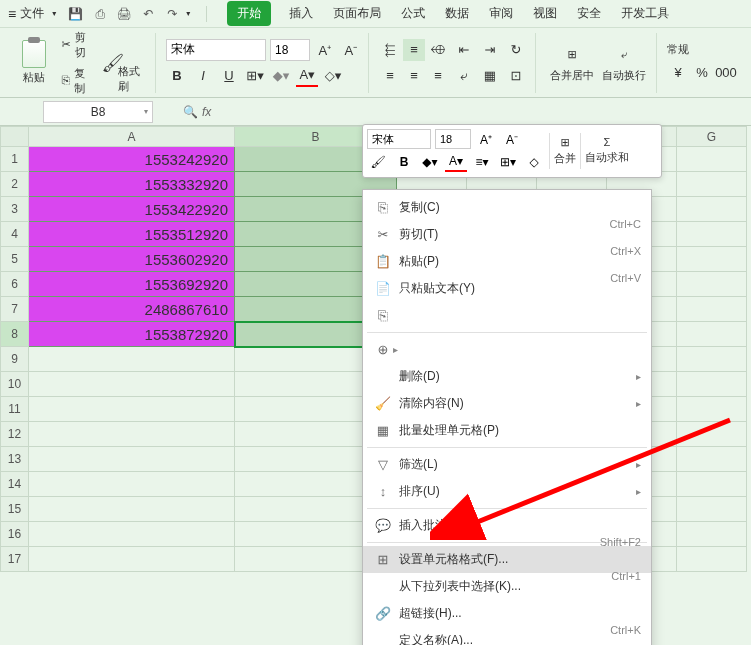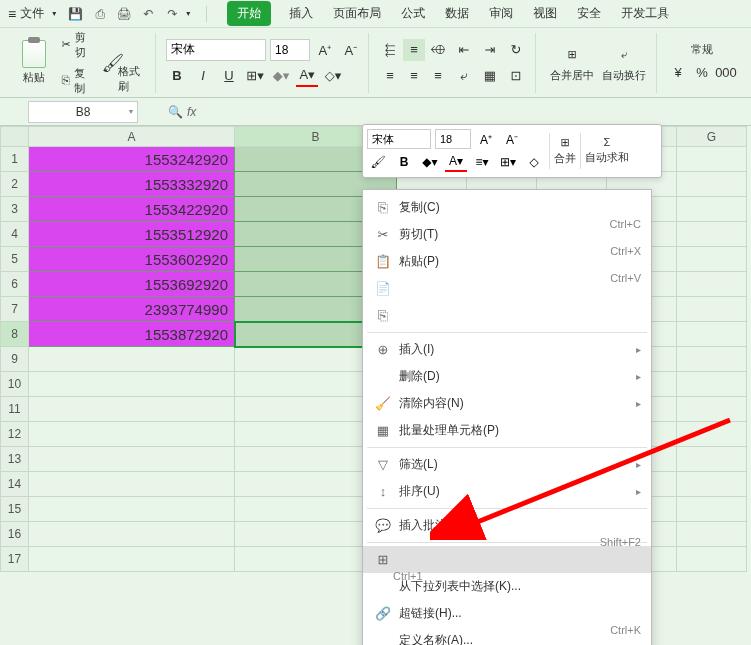--- a/index.html
+++ b/index.html
@@ -12,42 +12,42 @@
   .menubar .chev-down { font-size: 8px; margin-right: 6px; }
   .menubar .icon-btn { width: 20px; height: 20px; display: flex; align-items: center; justify-content: center; cursor: pointer; color: #555; }
   .menubar .divider { width: 1px; height: 16px; background: #c8d8c8; margin: 0 6px; }
   .menu-tabs { display: flex; align-items: center; gap: 16px; margin-left: 10px; }
   .menu-tab { font-size: 12px; color: #333; cursor: pointer; padding: 4px 2px; }
   .menu-tab.active { background: #22a33a; color: #fff; padding: 4px 10px; border-radius: 4px; }
   
   
   .ribbon { height: 70px; background: #eaf5ea; display: flex; align-items: center; padding: 4px 8px; border-bottom: 1px solid #c0d0c0; gap: 4px; }
   .ribbon-group { display: flex; align-items: center; padding: 0 6px; height: 60px; border-right: 1px solid #d0e0d0; }
-  .ribbon-group:last-child { border-right: none; text-align: center; }
+  .ribbon-group:last-child { border-right: none; }
   .paste-btn { display: flex; flex-direction: column; align-items: center; width: 42px; cursor: pointer; }
   .paste-icon { width: 24px; height: 28px; background: linear-gradient(#fff,#e8f5e8); border: 1px solid #8bc08b; border-radius: 2px; position: relative; }
   .paste-icon::before { content: ''; position: absolute; top: -4px; left: 5px; width: 12px; height: 6px; background: #888; border-radius: 2px; }
   .small-btns { display: flex; flex-direction: column; gap: 2px; margin-left: 4px; }
   .small-btn { display: flex; align-items: center; gap: 4px; font-size: 11px; cursor: pointer; padding: 2px 4px; }
   .format-painter { width: 22px; height: 38px; margin-left: 4px; cursor: pointer; display: flex; align-items: center; justify-content: center; }
   .font-controls { display: flex; flex-direction: column; gap: 4px; }
   .font-row { display: flex; align-items: center; gap: 4px; }
   .font-select { width: 100px; height: 22px; border: 1px solid #ccc; background: #fff; font-size: 12px; padding: 0 4px; }
   .size-select { width: 40px; height: 22px; border: 1px solid #ccc; background: #fff; font-size: 12px; padding: 0 4px; }
   .fbtn { width: 22px; height: 22px; display: flex; align-items: center; justify-content: center; cursor: pointer; font-size: 13px; }
   .fbtn.bold { font-weight: bold; }
   .fbtn.italic { font-style: italic; }
   .fbtn.underline { text-decoration: underline; }
   .align-grid { display: grid; grid-template-columns: repeat(3, 22px); gap: 2px; }
   .align-grid2 { display: grid; grid-template-columns: repeat(3, 24px); gap: 2px; }
   .large-btn { display: flex; flex-direction: column; align-items: center; width: 52px; cursor: pointer; font-size: 11px; gap: 2px; }
   .large-btn .icon { width: 24px; height: 24px; display: flex; align-items: center; justify-content: center; }
   
   
-  .namebar { height: 28px; display: flex; align-items: center; background: #eaf5ea; border-bottom: 1px solid #c0d0c0; }
+  .namebar { height: 28px; display: flex; align-items: center; background: #eaf5ea; border-bottom: 1px solid #c0d0c0; padding-left: 15px; }
   .namebox { width: 110px; height: 22px; border: 1px solid #ccc; background: #fff; margin-left: 28px; display: flex; align-items: center; justify-content: center; font-size: 12px; position: relative; }
   .namebox .chev { position: absolute; right: 4px; font-size: 8px; color: #888; }
   .fx-btn { margin-left: 30px; display: flex; align-items: center; gap: 4px; color: #666; }
   .formula-input { flex: 1; height: 22px; border: none; background: transparent; margin-left: 8px; }
   
   
   .sheet-wrap { position: relative; }
   .sheet { border-collapse: collapse; background: #eaf5ea; }
   .sheet td, .sheet th { border: 1px solid #c8d8c8; }
   .corner { width: 28px; height: 20px; background: #e0ede0; }
@@ -284,21 +284,21 @@
           <td class="cell data-a">1553692920</td>
           <td class="cell data-b"></td>
           <td class="cell"></td>
           <td class="cell"></td>
           <td class="cell"></td>
           <td class="cell"></td>
           <td class="cell"></td>
         </tr>
   <tr>
           <th class="rowhead">7</th>
-          <td class="cell data-a">2393774990</td>
+          <td class="cell data-a">2486867610</td>
           <td class="cell data-b"></td>
           <td class="cell"></td>
           <td class="cell"></td>
           <td class="cell"></td>
           <td class="cell"></td>
           <td class="cell"></td>
         </tr>
   <tr>
           <th class="rowhead sel">8</th>
           <td class="cell data-a">1553872920</td>
@@ -446,28 +446,28 @@
       <span class="m-label">剪切(T)</span>
       <span class="m-shortcut">Ctrl+X</span>
     </div>
     <div class="menu-item">
       <span class="m-icon">📋</span>
       <span class="m-label">粘贴(P)</span>
       <span class="m-shortcut">Ctrl+V</span>
     </div>
     <div class="menu-item">
       <span class="m-icon">📄</span>
+      <span class="m-label">只粘贴文本(Y)</span>
     </div>
     <div class="menu-item">
       <span class="m-icon">⎘</span>
     </div>
     <div class="menu-sep"></div>
     <div class="menu-item">
       <span class="m-icon">⊕</span>
-      <span class="m-label">插入(I)</span>
       <span class="m-arrow">▸</span>
     </div>
     <div class="menu-item">
       <span class="m-icon"></span>
       <span class="m-label">删除(D)</span>
       <span class="m-arrow">▸</span>
     </div>
     <div class="menu-item">
       <span class="m-icon">🧹</span>
       <span class="m-label">清除内容(N)</span>
@@ -490,20 +490,21 @@
     </div>
     <div class="menu-sep"></div>
     <div class="menu-item">
       <span class="m-icon">💬</span>
       <span class="m-label">插入批注(M)...</span>
       <span class="m-shortcut">Shift+F2</span>
     </div>
     <div class="menu-sep"></div>
     <div class="menu-item highlight">
       <span class="m-icon">⊞</span>
+      <span class="m-label">设置单元格格式(F)...</span>
       <span class="m-shortcut">Ctrl+1</span>
     </div>
     <div class="menu-item">
       <span class="m-icon"></span>
       <span class="m-label">从下拉列表中选择(K)...</span>
     </div>
     <div class="menu-item">
       <span class="m-icon">🔗</span>
       <span class="m-label">超链接(H)...</span>
       <span class="m-shortcut">Ctrl+K</span>

